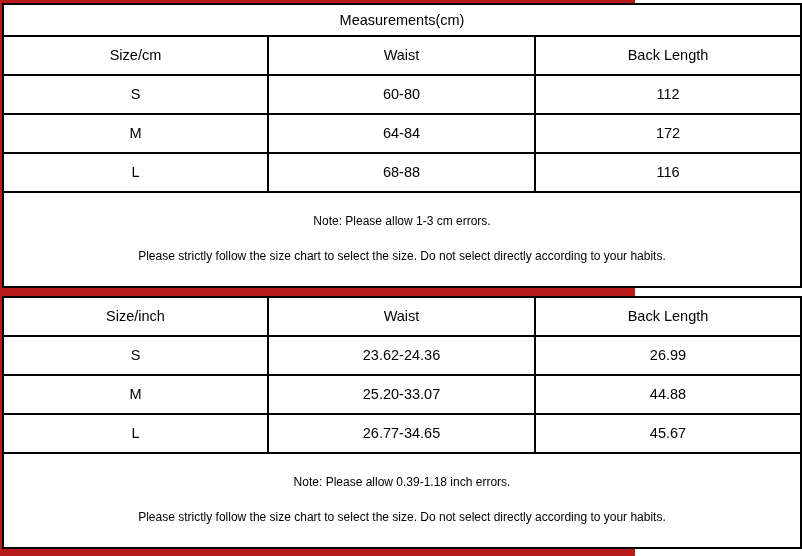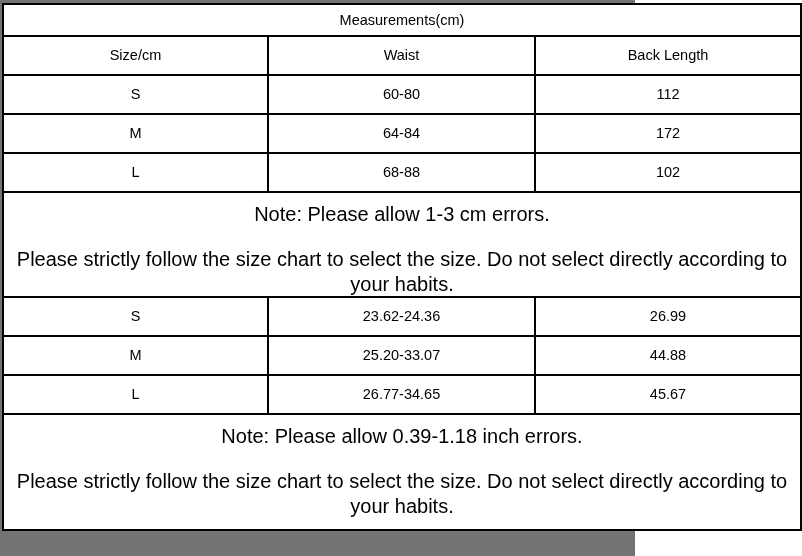--- a/index.html
+++ b/index.html
@@ -12,21 +12,21 @@
     width: 802px;
     height: 556px;
     font-family: "Liberation Sans", sans-serif;
     color: #000000;
     overflow: hidden;
   }
   .page {
     position: relative;
     width: 635px;
     height: 556px;
-    background: #737373;
+    background: #b91c1c;
   }
 
   
   .size-table {
     position: absolute;
     left: 2px;
     width: 798px;
     border-collapse: collapse;
     table-layout: fixed;
     background: #ffffff;
@@ -54,21 +54,21 @@
   .row-head  td { height: 37px; }
   .row-data  td { height: 37px; }
 
   .note-cell {
     height: 74px;
     padding: 9px 4px 10px 4px !important;
   }
   .note-line {
     display: block;
     text-align: center;
-    font-size: 20px;
+    font-size: 12px;
   }
   .note-line.first  { margin-bottom: 20px; }
 </style>
 </head>
 <body>
 
 <div class="page">
 
   <table class="size-table cm">
     <colgroup>
@@ -91,38 +91,43 @@
         <td>112</td>
       </tr>
       <tr class="row-data">
         <td>M</td>
         <td>64-84</td>
         <td>172</td>
       </tr>
       <tr class="row-data">
         <td>L</td>
         <td>68-88</td>
-        <td>102</td>
+        <td>116</td>
       </tr>
       <tr>
         <td class="note-cell" colspan="3">
           <span class="note-line first">Note: Please allow 1-3 cm errors.</span>
           <span class="note-line">Please strictly follow the size chart to select the size. Do not select directly according to your habits.</span>
         </td>
       </tr>
     </tbody>
   </table>
 
   <table class="size-table inch">
     <colgroup>
       <col class="col-size">
       <col class="col-waist">
       <col class="col-back">
     </colgroup>
     <tbody>
+      <tr class="row-head">
+        <td>Size/inch</td>
+        <td>Waist</td>
+        <td>Back Length</td>
+      </tr>
       <tr class="row-data">
         <td>S</td>
         <td>23.62-24.36</td>
         <td>26.99</td>
       </tr>
       <tr class="row-data">
         <td>M</td>
         <td>25.20-33.07</td>
         <td>44.88</td>
       </tr>

